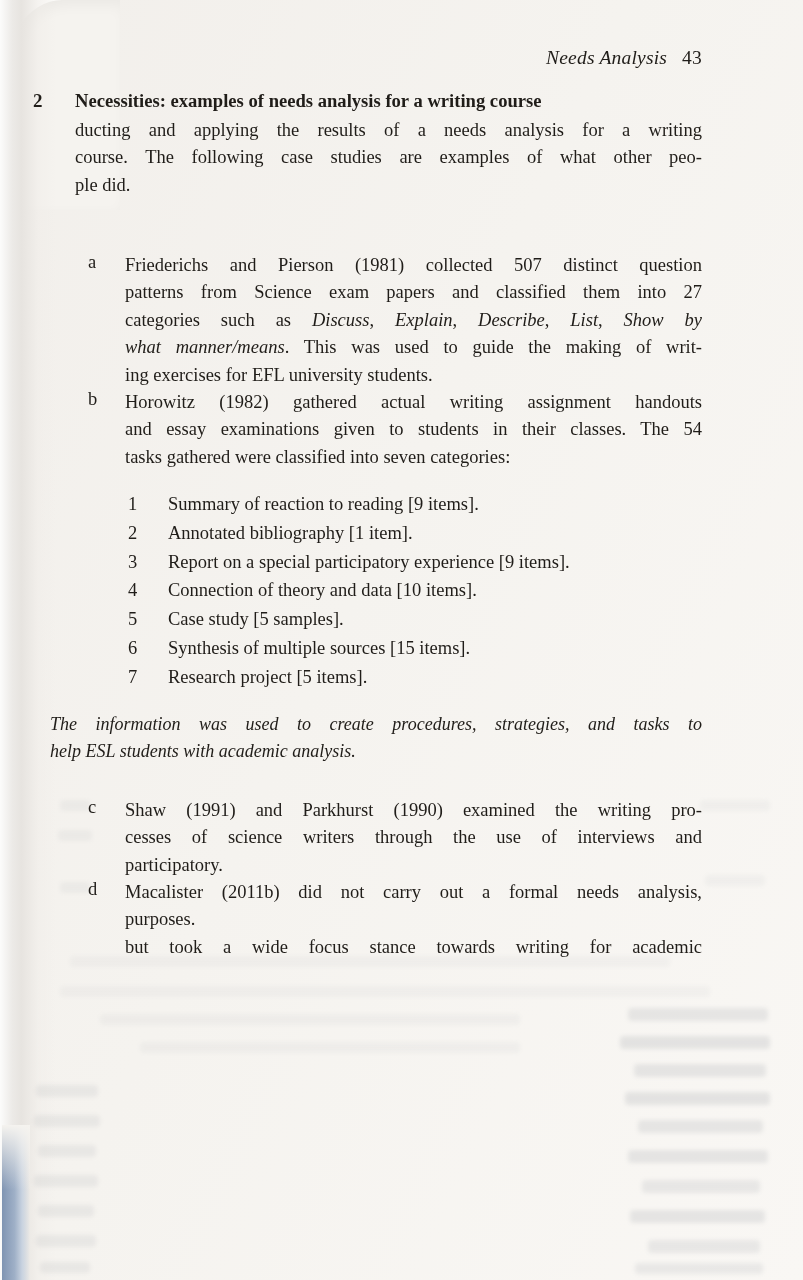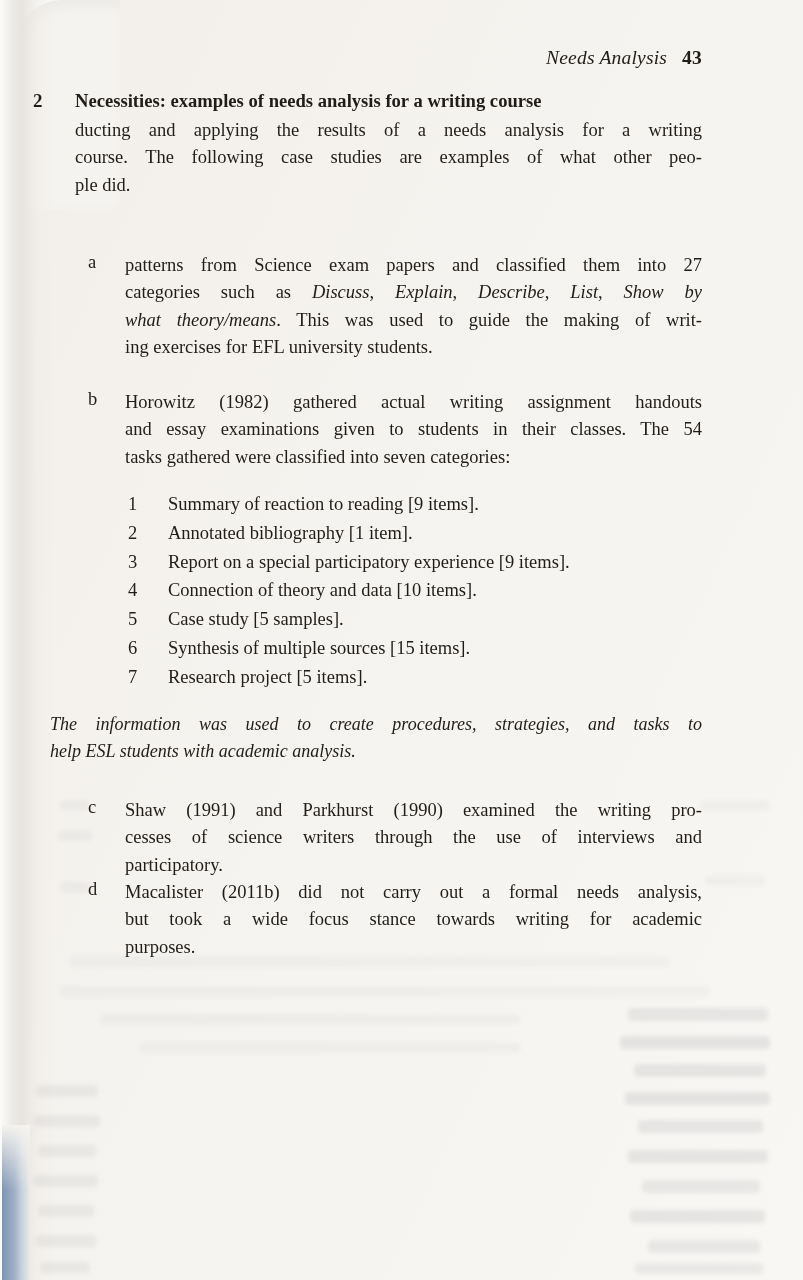--- a/index.html
+++ b/index.html
@@ -26,21 +26,21 @@
     background:
       linear-gradient(180deg,#f5f3ef 0%, rgba(245,243,239,0) 42%),
       linear-gradient(90deg,#7f94b2 0%, #9fb0c7 45%, #c9d3e0 72%, rgba(246,244,239,0) 100%); }
 
   
   .tline { white-space:nowrap; line-height:27.4px; }
   .just { text-align:justify; text-align-last:justify; }
   .body-block { font-size:18.5px; }
   .running-header { top:47px; left:300px; width:402px; text-align:right;
     font-size:19.5px; font-style:italic; letter-spacing:0.2px; }
-  .running-header .pagenum { font-style:normal; margin-left:15px; font-weight:bold; }
+  .running-header .pagenum { font-style:normal; margin-left:15px; font-weight:normal; }
   .sec-num { left:33px; top:90px; font-size:19px; font-weight:bold; }
   .sec-heading { left:75px; top:90px; width:630px; font-size:18.6px; font-weight:bold; white-space:nowrap; }
   .intro-block { left:75px; top:117px; width:627px; }
   .item-label { width:22px; font-size:18.5px; left:88px; }
   .item-lines { left:125px; width:577px; }
   .pos-a { top:252px; } .pos-b { top:389px; }
   .pos-c { top:797px; } .pos-d { top:879px; }
   .num-list { left:128px; top:494px; width:565px; font-size:18.5px; }
   .nrow { display:flex; height:28.8px; white-space:nowrap; }
   .nnum { width:40px; flex:0 0 40px; }
@@ -70,23 +70,24 @@
 <div class="abs intro-block body-block">
 
     <div class="tline just">ducting and applying the results of a needs analysis for a writing</div>
     <div class="tline just">course. The following case studies are examples of what other peo-</div>
     <div class="tline">ple did.</div>
   </div>
 
 <div class="abs item-label pos-a">a</div>
 <div class="abs item-lines pos-a body-block">
 
+<div class="tline just"><span>Friederichs and Pierson (1981) collected 507 distinct question</span></div>
     <div class="tline just"><span>patterns from Science exam papers and classified them into 27</span></div>
     <div class="tline just"><span>categories such as </span><i>Discuss</i><span>, </span><i>Explain</i><span>, </span><i>Describe</i><span>, </span><i>List</i><span>, </span><i>Show by</i></div>
-    <div class="tline just"><i>what theory/means</i><span>. This was used to guide the making of writ-</span></div>
+    <div class="tline just"><i>what manner/means</i><span>. This was used to guide the making of writ-</span></div>
     <div class="tline"><span>ing exercises for EFL university students.</span></div>
   </div>
 
 <div class="abs item-label pos-b">b</div>
 <div class="abs item-lines pos-b body-block">
 
 <div class="tline just"><span>Horowitz (1982) gathered actual writing assignment handouts</span></div>
     <div class="tline just"><span>and essay examinations given to students in their classes. The 54</span></div>
     <div class="tline"><span>tasks gathered were classified into seven categories:</span></div>
   </div>
@@ -140,22 +141,22 @@
 
 <div class="tline just"><span>Shaw (1991) and Parkhurst (1990) examined the writing pro-</span></div>
     <div class="tline just"><span>cesses of science writers through the use of interviews and</span></div>
     <div class="tline"><span>participatory.</span></div>
   </div>
 
 <div class="abs item-label pos-d">d</div>
 <div class="abs item-lines pos-d body-block">
 
 <div class="tline just"><span>Macalister (2011b) did not carry out a formal needs analysis,</span></div>
+    <div class="tline"><span>purposes.</span></div>
     <div class="tline just"><span>but took a wide focus stance towards writing for academic</span></div>
-    <div class="tline"><span>purposes.</span></div>
   </div>
 
 <div>
   <div class="g" style="left:60px;top:800px;width:30px;height:11px;opacity:.07"></div>
   <div class="g" style="left:58px;top:830px;width:34px;height:11px;opacity:.07"></div>
   <div class="g" style="left:60px;top:882px;width:30px;height:11px;opacity:.07"></div>
   <div class="g" style="left:700px;top:800px;width:70px;height:11px;opacity:.06"></div>
   <div class="g" style="left:705px;top:875px;width:60px;height:11px;opacity:.06"></div>
   <div class="g" style="left:70px;top:956px;width:600px;height:11px;opacity:.05"></div>
   <div class="g" style="left:60px;top:986px;width:650px;height:11px;opacity:.05"></div>

